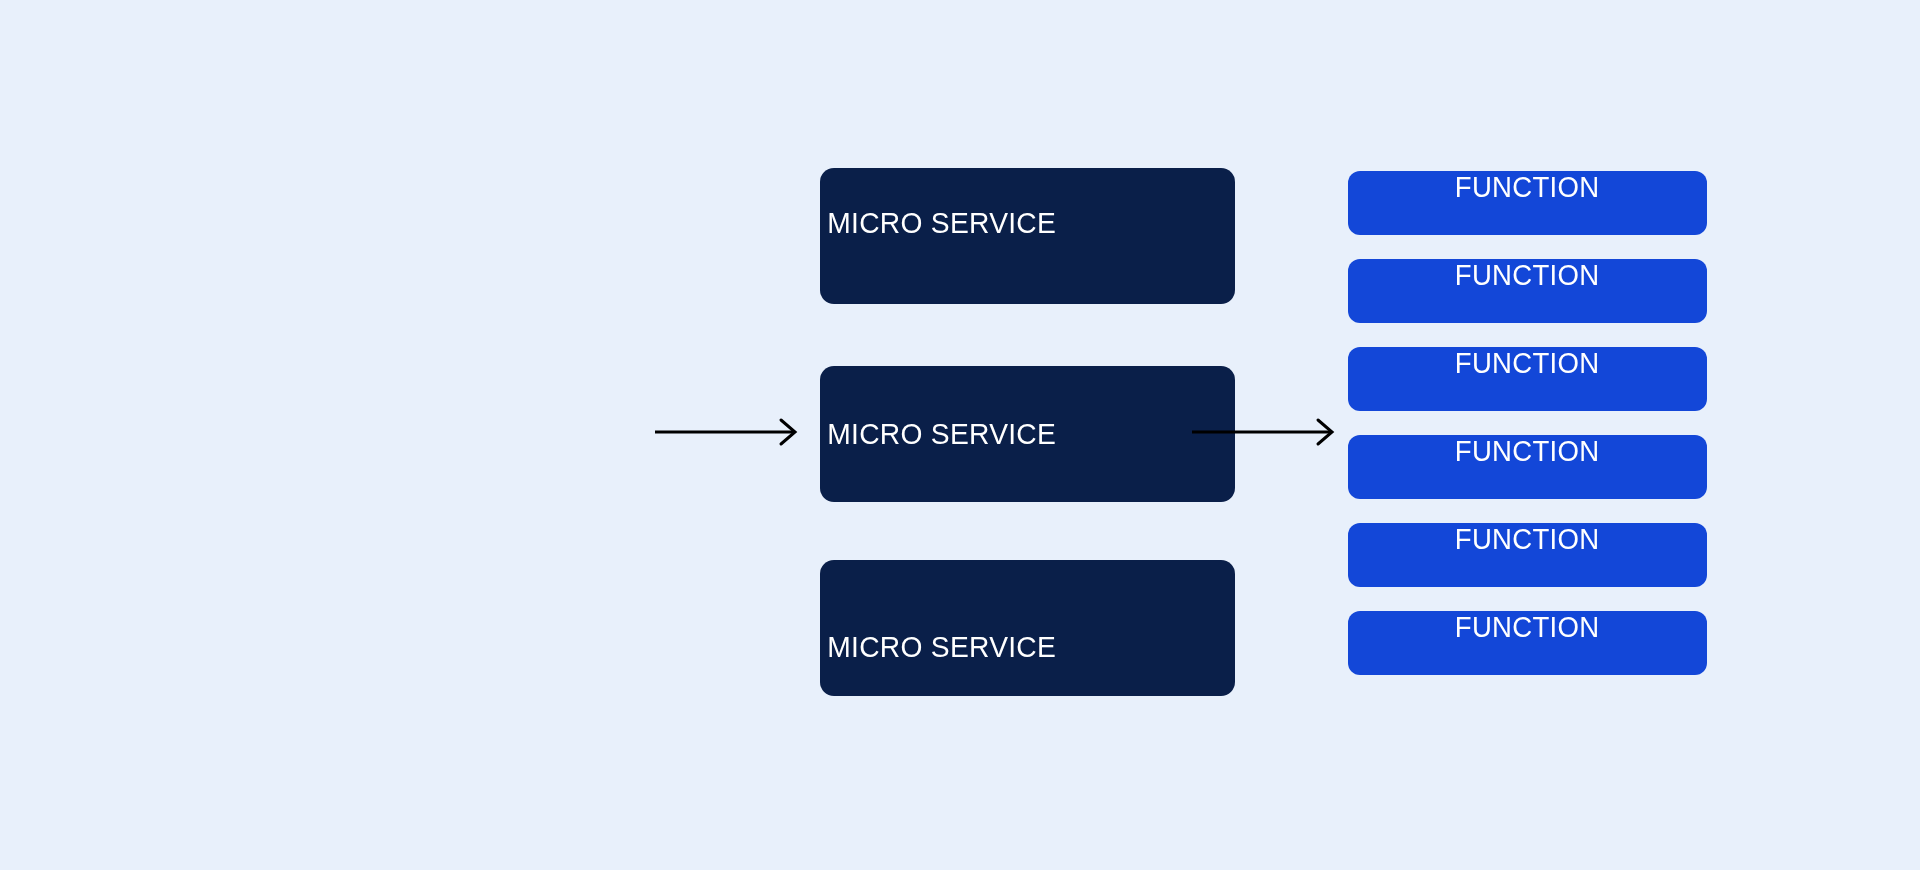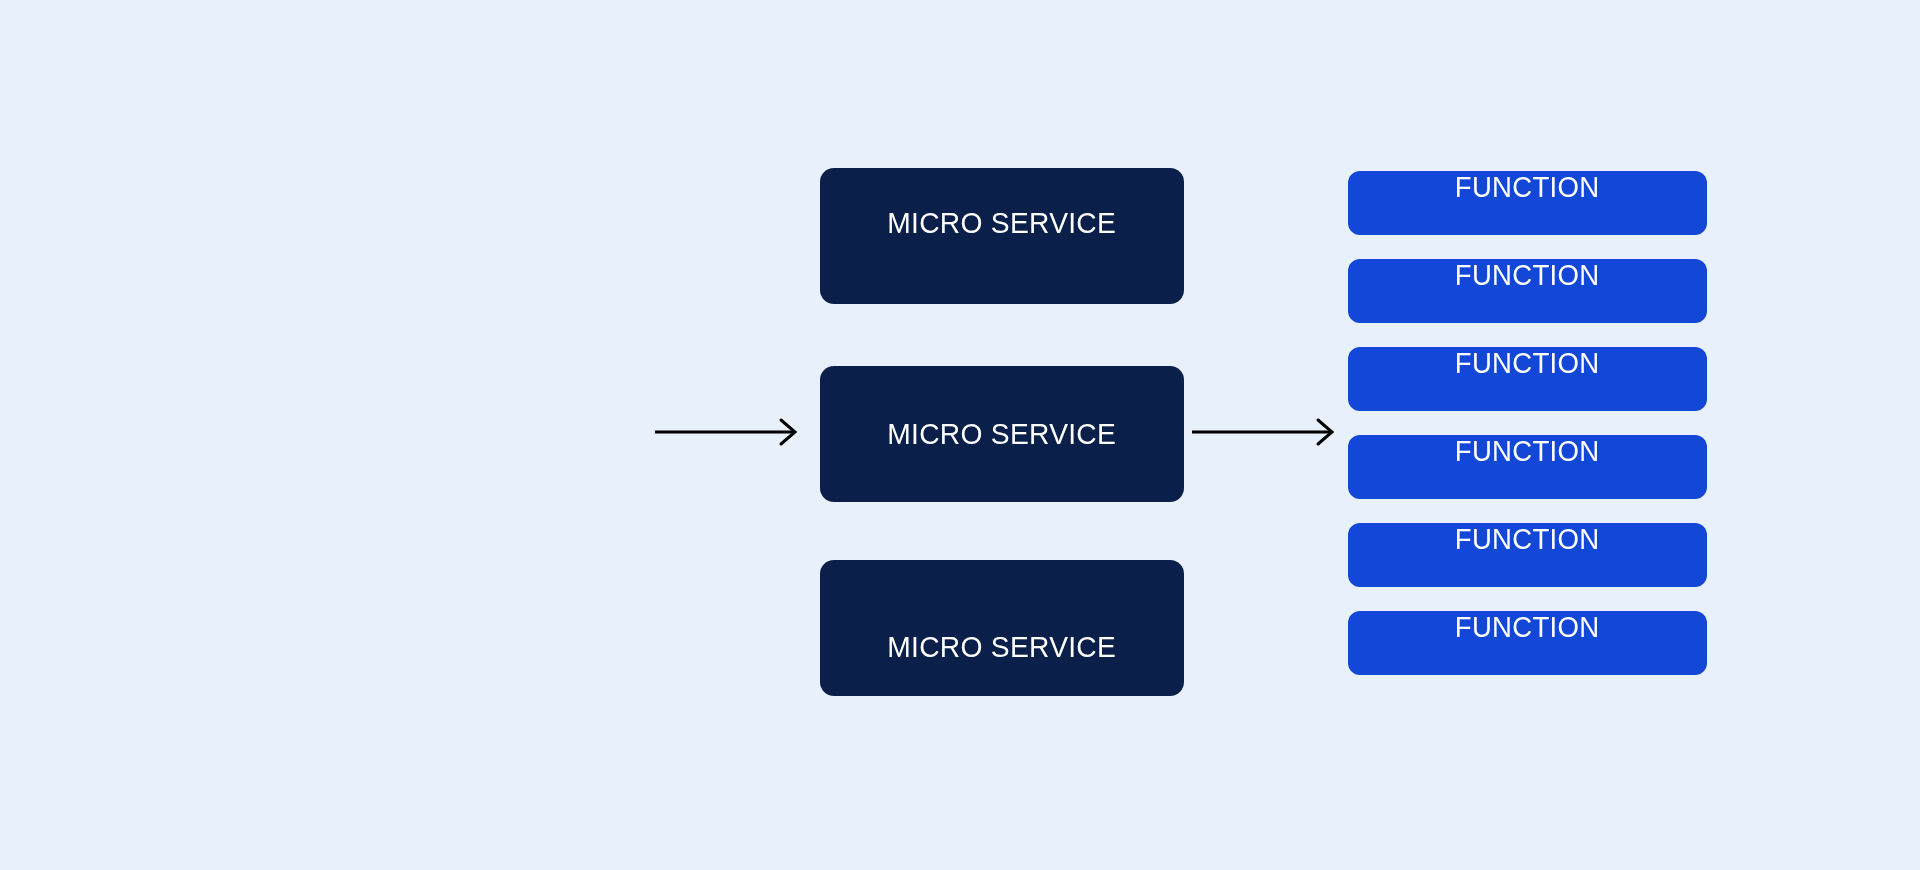--- a/index.html
+++ b/index.html
@@ -57,25 +57,25 @@
   #services {
     position: absolute;
     left: 820px;
     top: 168px;
     width: 364px;
     height: 532px;
   }
   .service-box {
     position: absolute;
     left: 0;
-    width: 364px;
+    width: 415px;
     background: #0a1f49;
     border-radius: 14px;
     display: flex;
-    justify-content: center;
+    justify-content: flex-start;
     color: #ffffff;
     font-size: 30px;
     letter-spacing: 0.3px;
   }
   .service-label {
     transform: scaleX(0.94);
     transform-origin: center;
     white-space: nowrap;
   }
   .service-box.s0 { top: 0px;   height: 136px; align-items: flex-start; padding-top: 38px;  box-sizing: border-box; }

